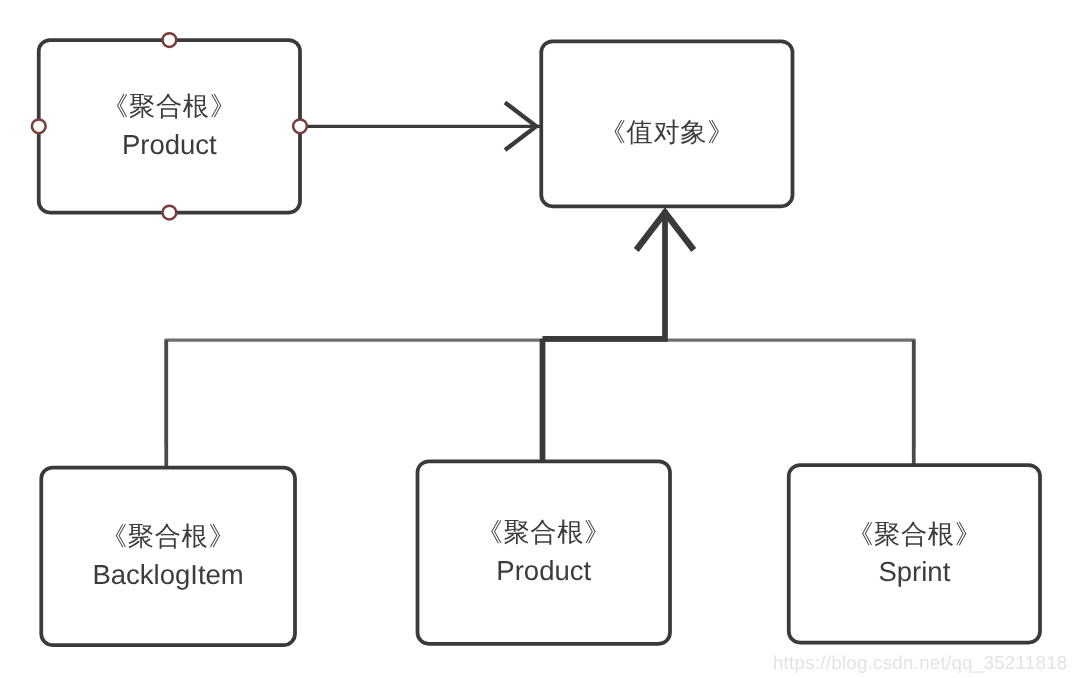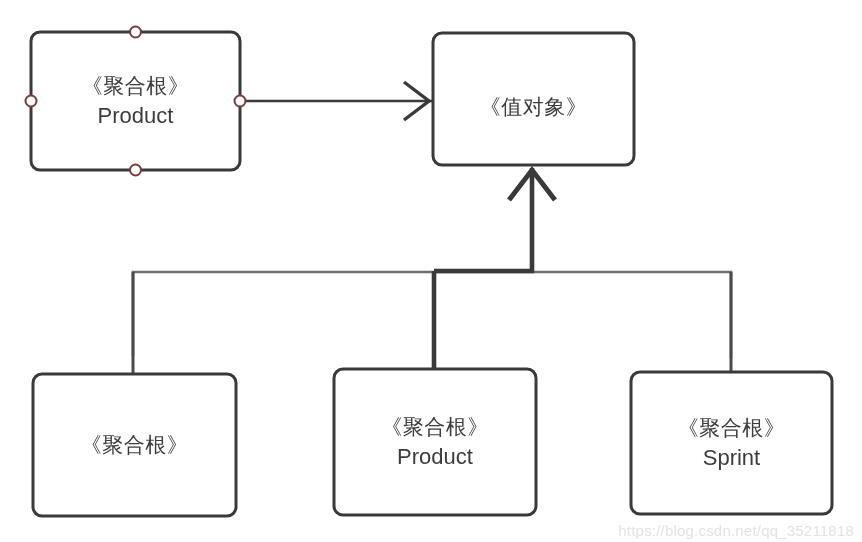--- a/index.html
+++ b/index.html
@@ -112,20 +112,21 @@
     <div class="stereotype">《聚合根》</div>
     <div class="name">Product</div>
   </div>
 
   <div class="node-label" style="left:433px; top:33px; width:201px; height:148px;">
     <div class="stereotype">《值对象》</div>
   </div>
 
   <div class="node-label" style="left:33px; top:374px; width:203px; height:142px;">
     <div class="stereotype">《聚合根》</div>
+    <div class="name">BacklogItem</div>
   </div>
 
   <div class="node-label" style="left:334px; top:369px; width:202px; height:146px;">
     <div class="stereotype">《聚合根》</div>
     <div class="name">Product</div>
   </div>
 
   <div class="node-label" style="left:631px; top:372px; width:201px; height:142px;">
     <div class="stereotype">《聚合根》</div>
     <div class="name">Sprint</div>

